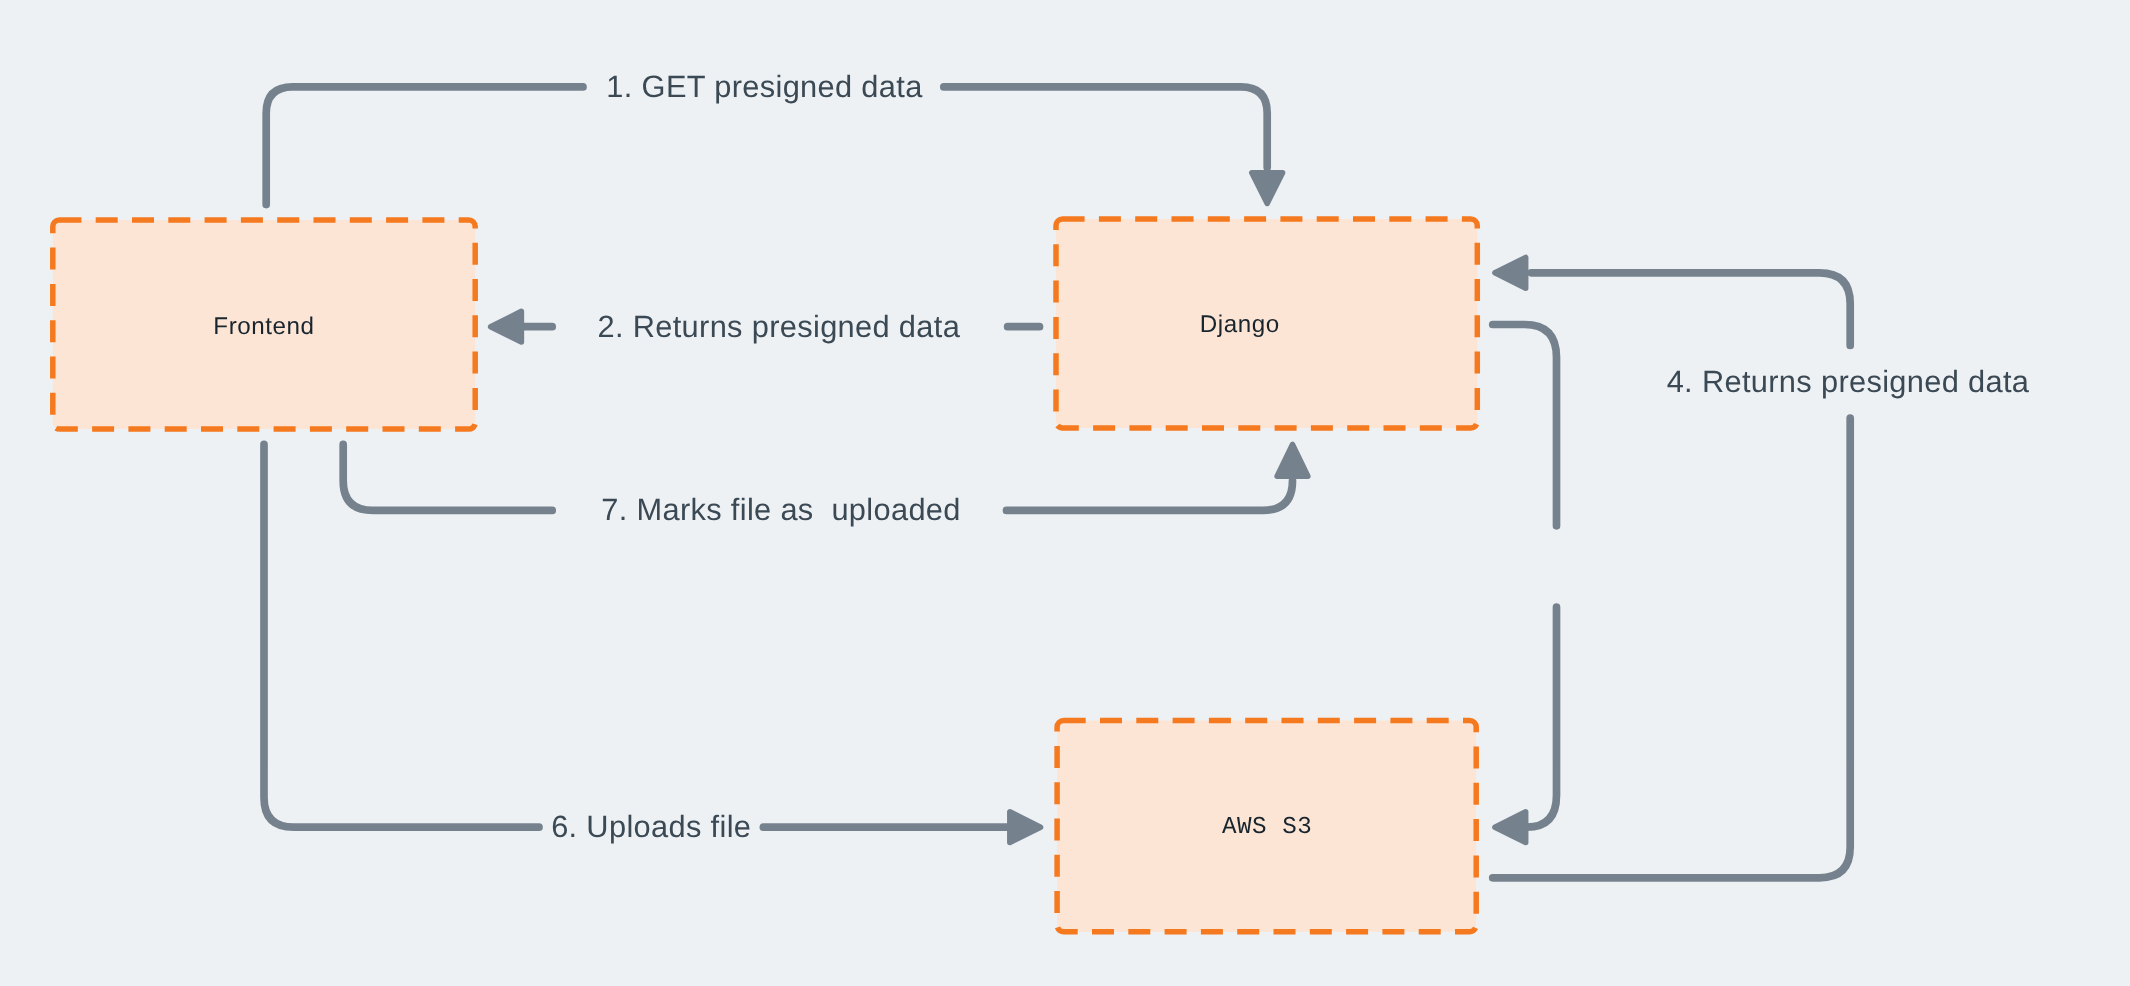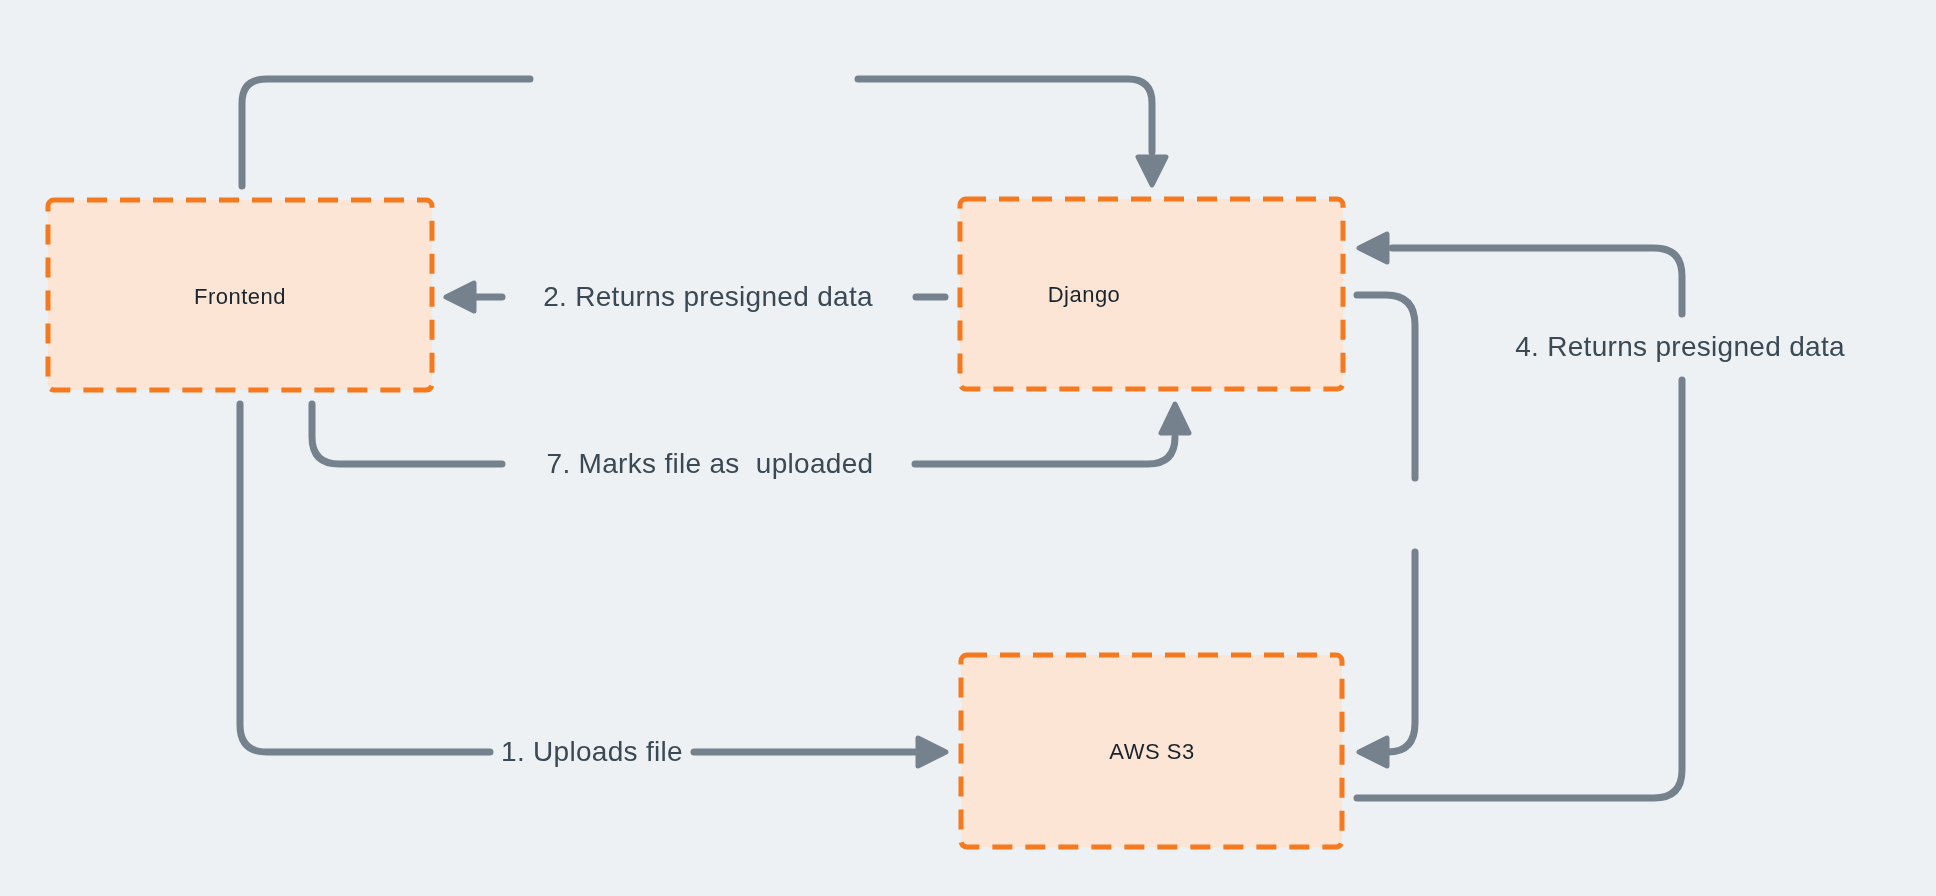--- a/index.html
+++ b/index.html
@@ -98,21 +98,22 @@
       <path class="edge-line" d="M 1682 314 V 276 Q 1682 248 1654 248 H 1392"></path>
       <polygon class="edge-head" points="1359,248 1387,234 1387,262"></polygon>
     </g>
 
     <rect class="node-rect" x="48" y="200" width="384" height="190" rx="6"></rect>
     <rect class="node-rect" x="960" y="199" width="383" height="190" rx="6"></rect>
     <rect class="node-rect" x="961" y="655" width="381" height="192" rx="6"></rect>
   </svg>
 
   <div class="node-label" style="left:240px; top:297px;">Frontend</div>
-  <div class="node-label" style="left:1084px; top:295px;">Django</div>
-  <div class="node-label" style="left:1152px; top:752px;">AWS S3</div>
+  <div class="node-label" style="left:1127px; top:295px;">Django</div>
+  <div class="node-label" style="left:1152px; top:752px;font-family:Liberation Mono, monospace;">AWS S3</div>
 
+  <div class="edge-label" style="left:695px; top:79px;">1. GET presigned data</div>
   <div class="edge-label" style="left:1680px; top:347px;">4. Returns presigned data</div>
   <div class="edge-label" style="left:708px; top:297px;">2. Returns presigned data</div>
-  <div class="edge-label" style="left:592px; top:752px;">1. Uploads file</div>
+  <div class="edge-label" style="left:592px; top:752px;">6. Uploads file</div>
   <div class="edge-label" style="left:710px; top:464px;">7. Marks file as  uploaded</div>
 
 </div>
 
 </body></html>

